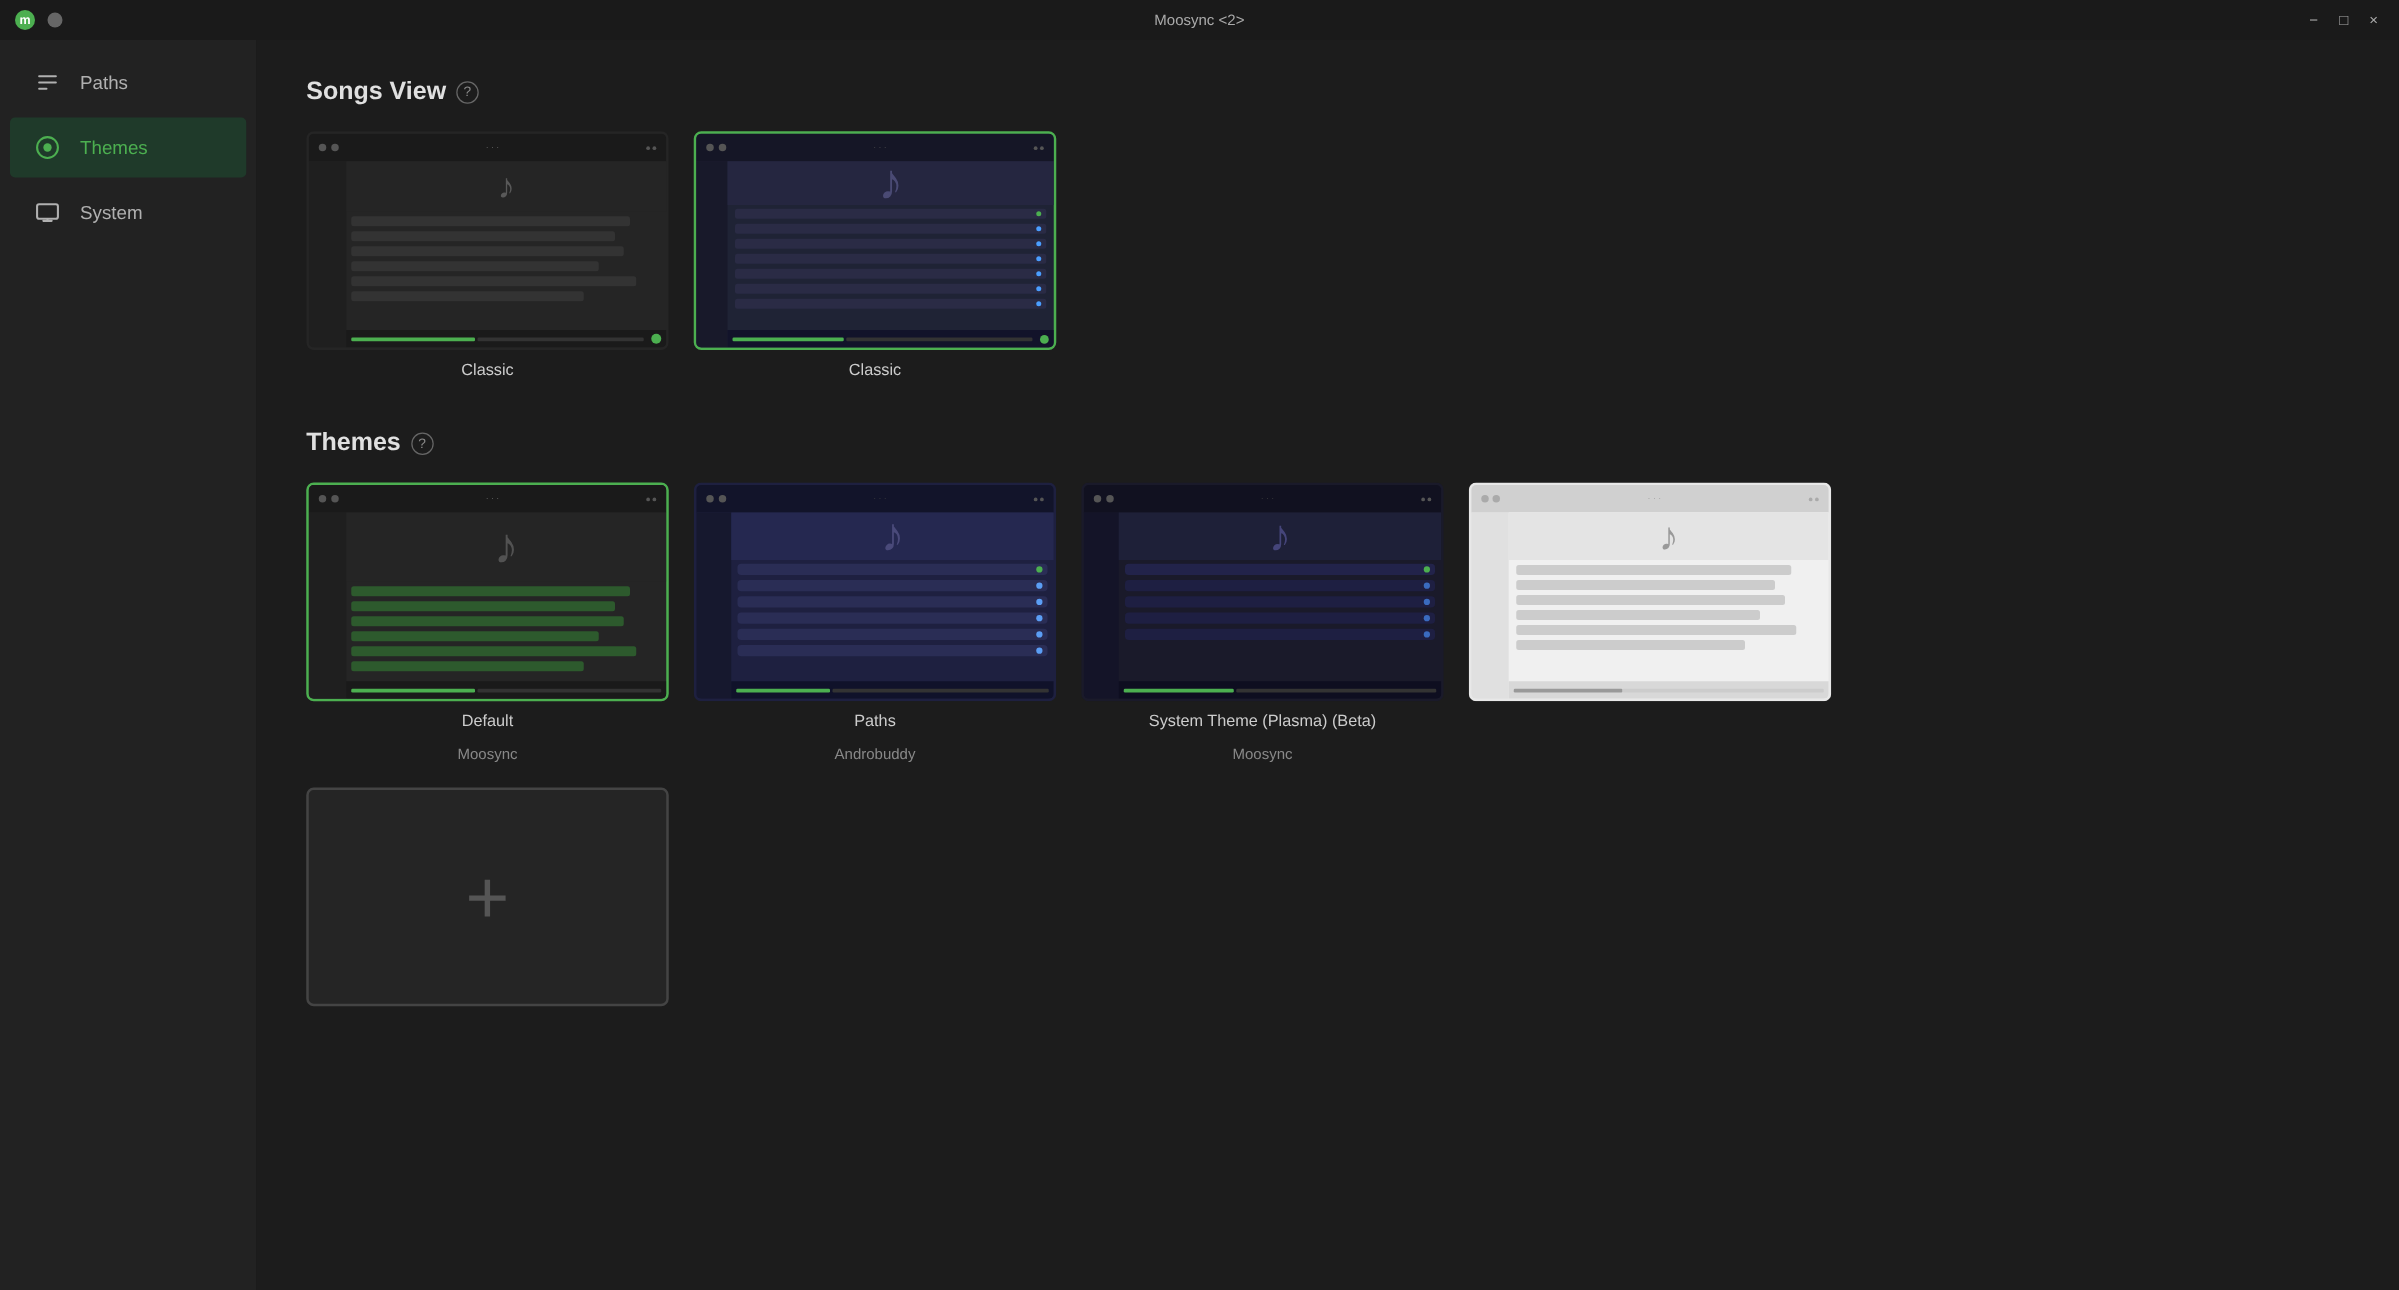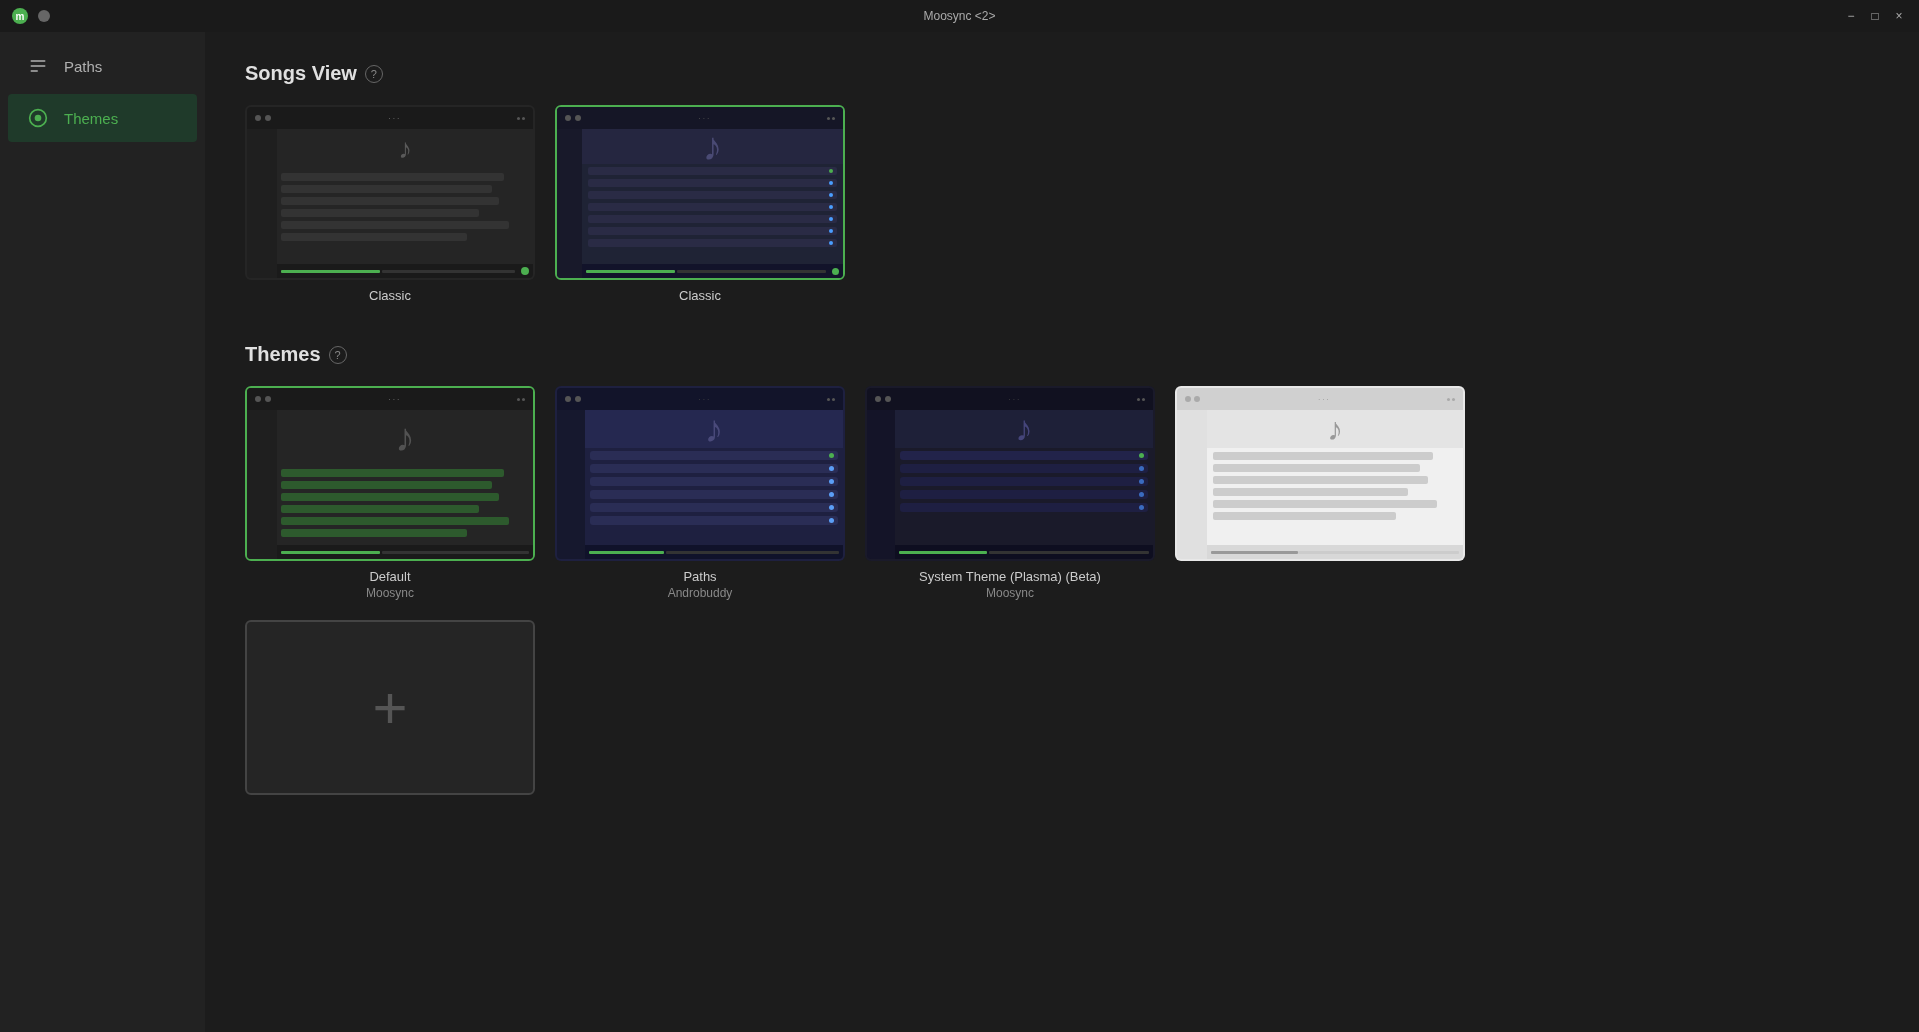--- a/index.html
+++ b/index.html
@@ -181,21 +181,21 @@
     .theme-card-label {
       text-align: center;
       margin-top: 8px;
       font-size: 13px;
       color: #ccc;
     }
     .theme-card-sub {
       text-align: center;
       font-size: 12px;
       color: #888;
-      margin-top: 2px;
+      margin-top: 12px;
     }
 
     
     .mock-player {
       width: 100%;
       height: 100%;
       position: relative;
       overflow: hidden;
     }
     .mock-dark {
@@ -486,20 +486,30 @@
       <div class="sidebar-icon">
         <svg viewBox="0 0 24 24" xmlns="http://www.w3.org/2000/svg">
           <circle cx="12" cy="12" r="10" stroke="currentColor" stroke-width="2" fill="none"></circle>
           <circle cx="12" cy="12" r="4" fill="currentColor"></circle>
         </svg>
       </div>
       <span>Themes</span>
     </div>
 
 
+    <div class="sidebar-item">
+      <div class="sidebar-icon">
+        <svg viewBox="0 0 24 24" xmlns="http://www.w3.org/2000/svg">
+          <rect x="2" y="4" width="20" height="14" rx="2" stroke="currentColor" stroke-width="2" fill="none"></rect>
+          <line x1="8" y1="20" x2="16" y2="20" stroke="currentColor" stroke-width="2" stroke-linecap="round"></line>
+          <line x1="12" y1="18" x2="12" y2="20" stroke="currentColor" stroke-width="2"></line>
+        </svg>
+      </div>
+      <span>System</span>
+    </div>
 
 
   </div>
 
   <div class="content">
 
     <div class="section-header">
       <span class="section-title">Songs View</span>
       <div class="help-icon">?</div>
     </div>

